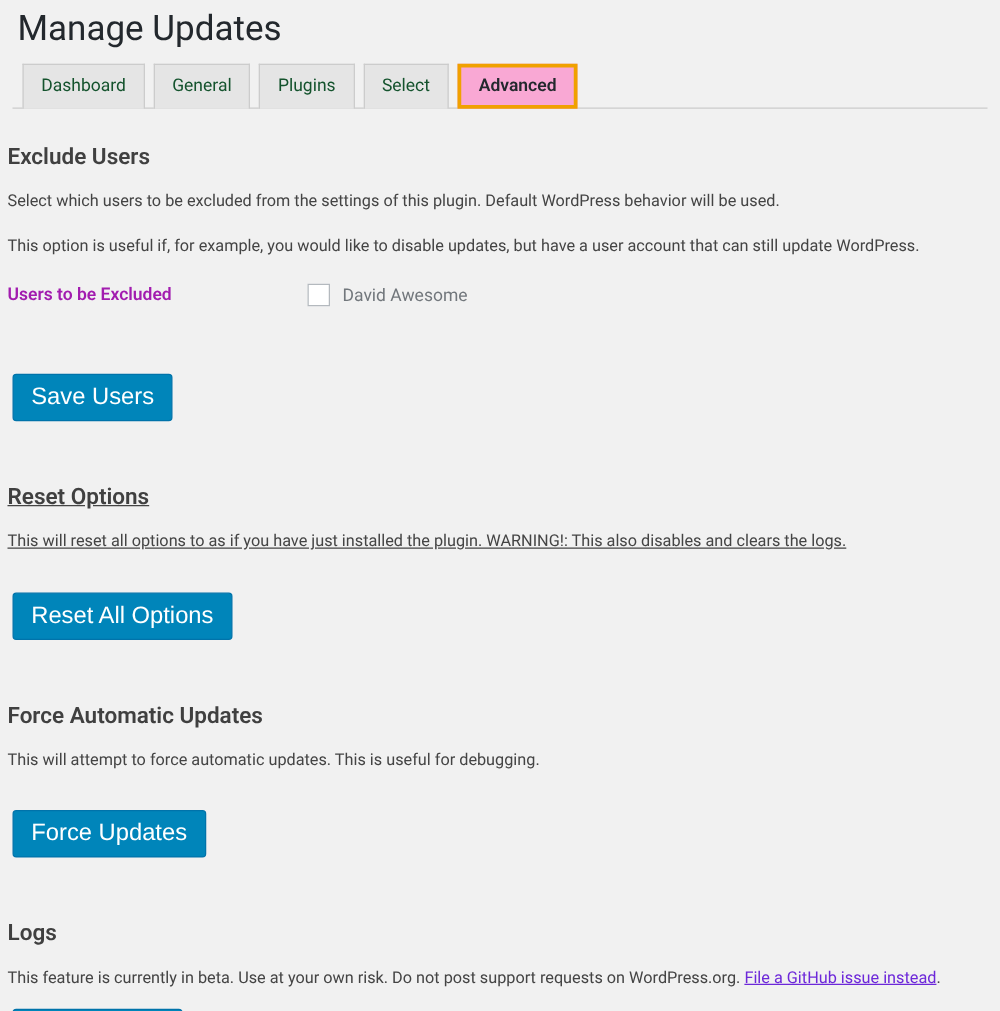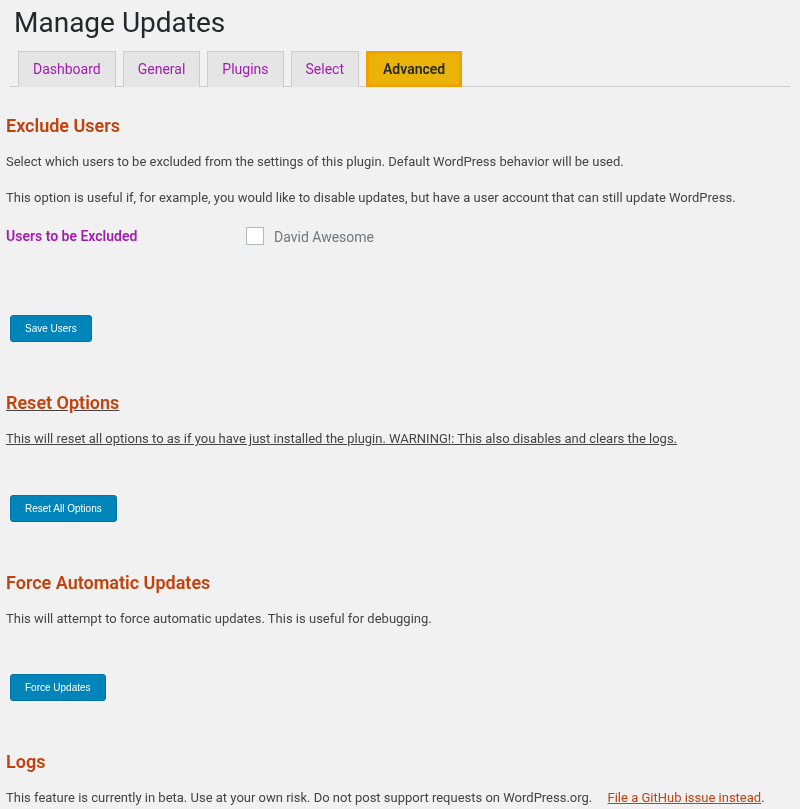--- a/index.html
+++ b/index.html
@@ -25,40 +25,40 @@
       gap: 7px;
       border-bottom: 1px solid #ccc;
       padding-left: 8px;
     }
     .tab {
       background-color: #e5e5e5;
       border: 1px solid #ccc;
       border-bottom: none;
       padding: 9px 14px;
       font-size: 14px;
-      color: #a21caf;
+      color: #14532d;
       cursor: pointer;
       position: relative;
       margin-bottom: -1px;
     }
     .tab.active {
-      background-color: #eab308;
+      background-color: #f9a8d4;
       border: 3px solid #f0a100;
       border-bottom: 3px solid #f0a100;
       font-weight: 600;
       color: #23282d;
       padding: 7px 14px;
     }
     .section {
       margin-top: 28px;
     }
     .section-heading {
       font-size: 18px;
       font-weight: 600;
-      color: #c2410c;
+      color: #404040;
       margin-bottom: 16px;
       margin-left: -4px;
     }
     .section-text {
       font-size: 13px;
       color: #444;
       line-height: 1.5;
       margin-bottom: 16px;
       margin-left: -4px;
     }
@@ -88,32 +88,31 @@
       cursor: pointer;
     }
     .checkbox-label {
       font-size: 14px;
       color: #72777c;
     }
     .button-primary {
       background-color: #0085ba;
       border: 1px solid #0073aa;
       color: #fff;
-      font-size: 10px;
+      font-size: 19px;
       padding: 7px 14px;
       cursor: pointer;
       border-radius: 3px;
-      margin-top: 30px;
+      margin-top: 14px;
       display: inline-block;
     }
     .link {
-      color: #c2410c;
+      color: #6d28d9;
       text-decoration: underline;
       cursor: pointer;
-      margin-left: 12px;
     }
     .inline-text {
       font-size: 13px;
       color: #444;
       line-height: 1.5;
       margin-left: -4px;
     }
   </style>
 </head>
 <body>

